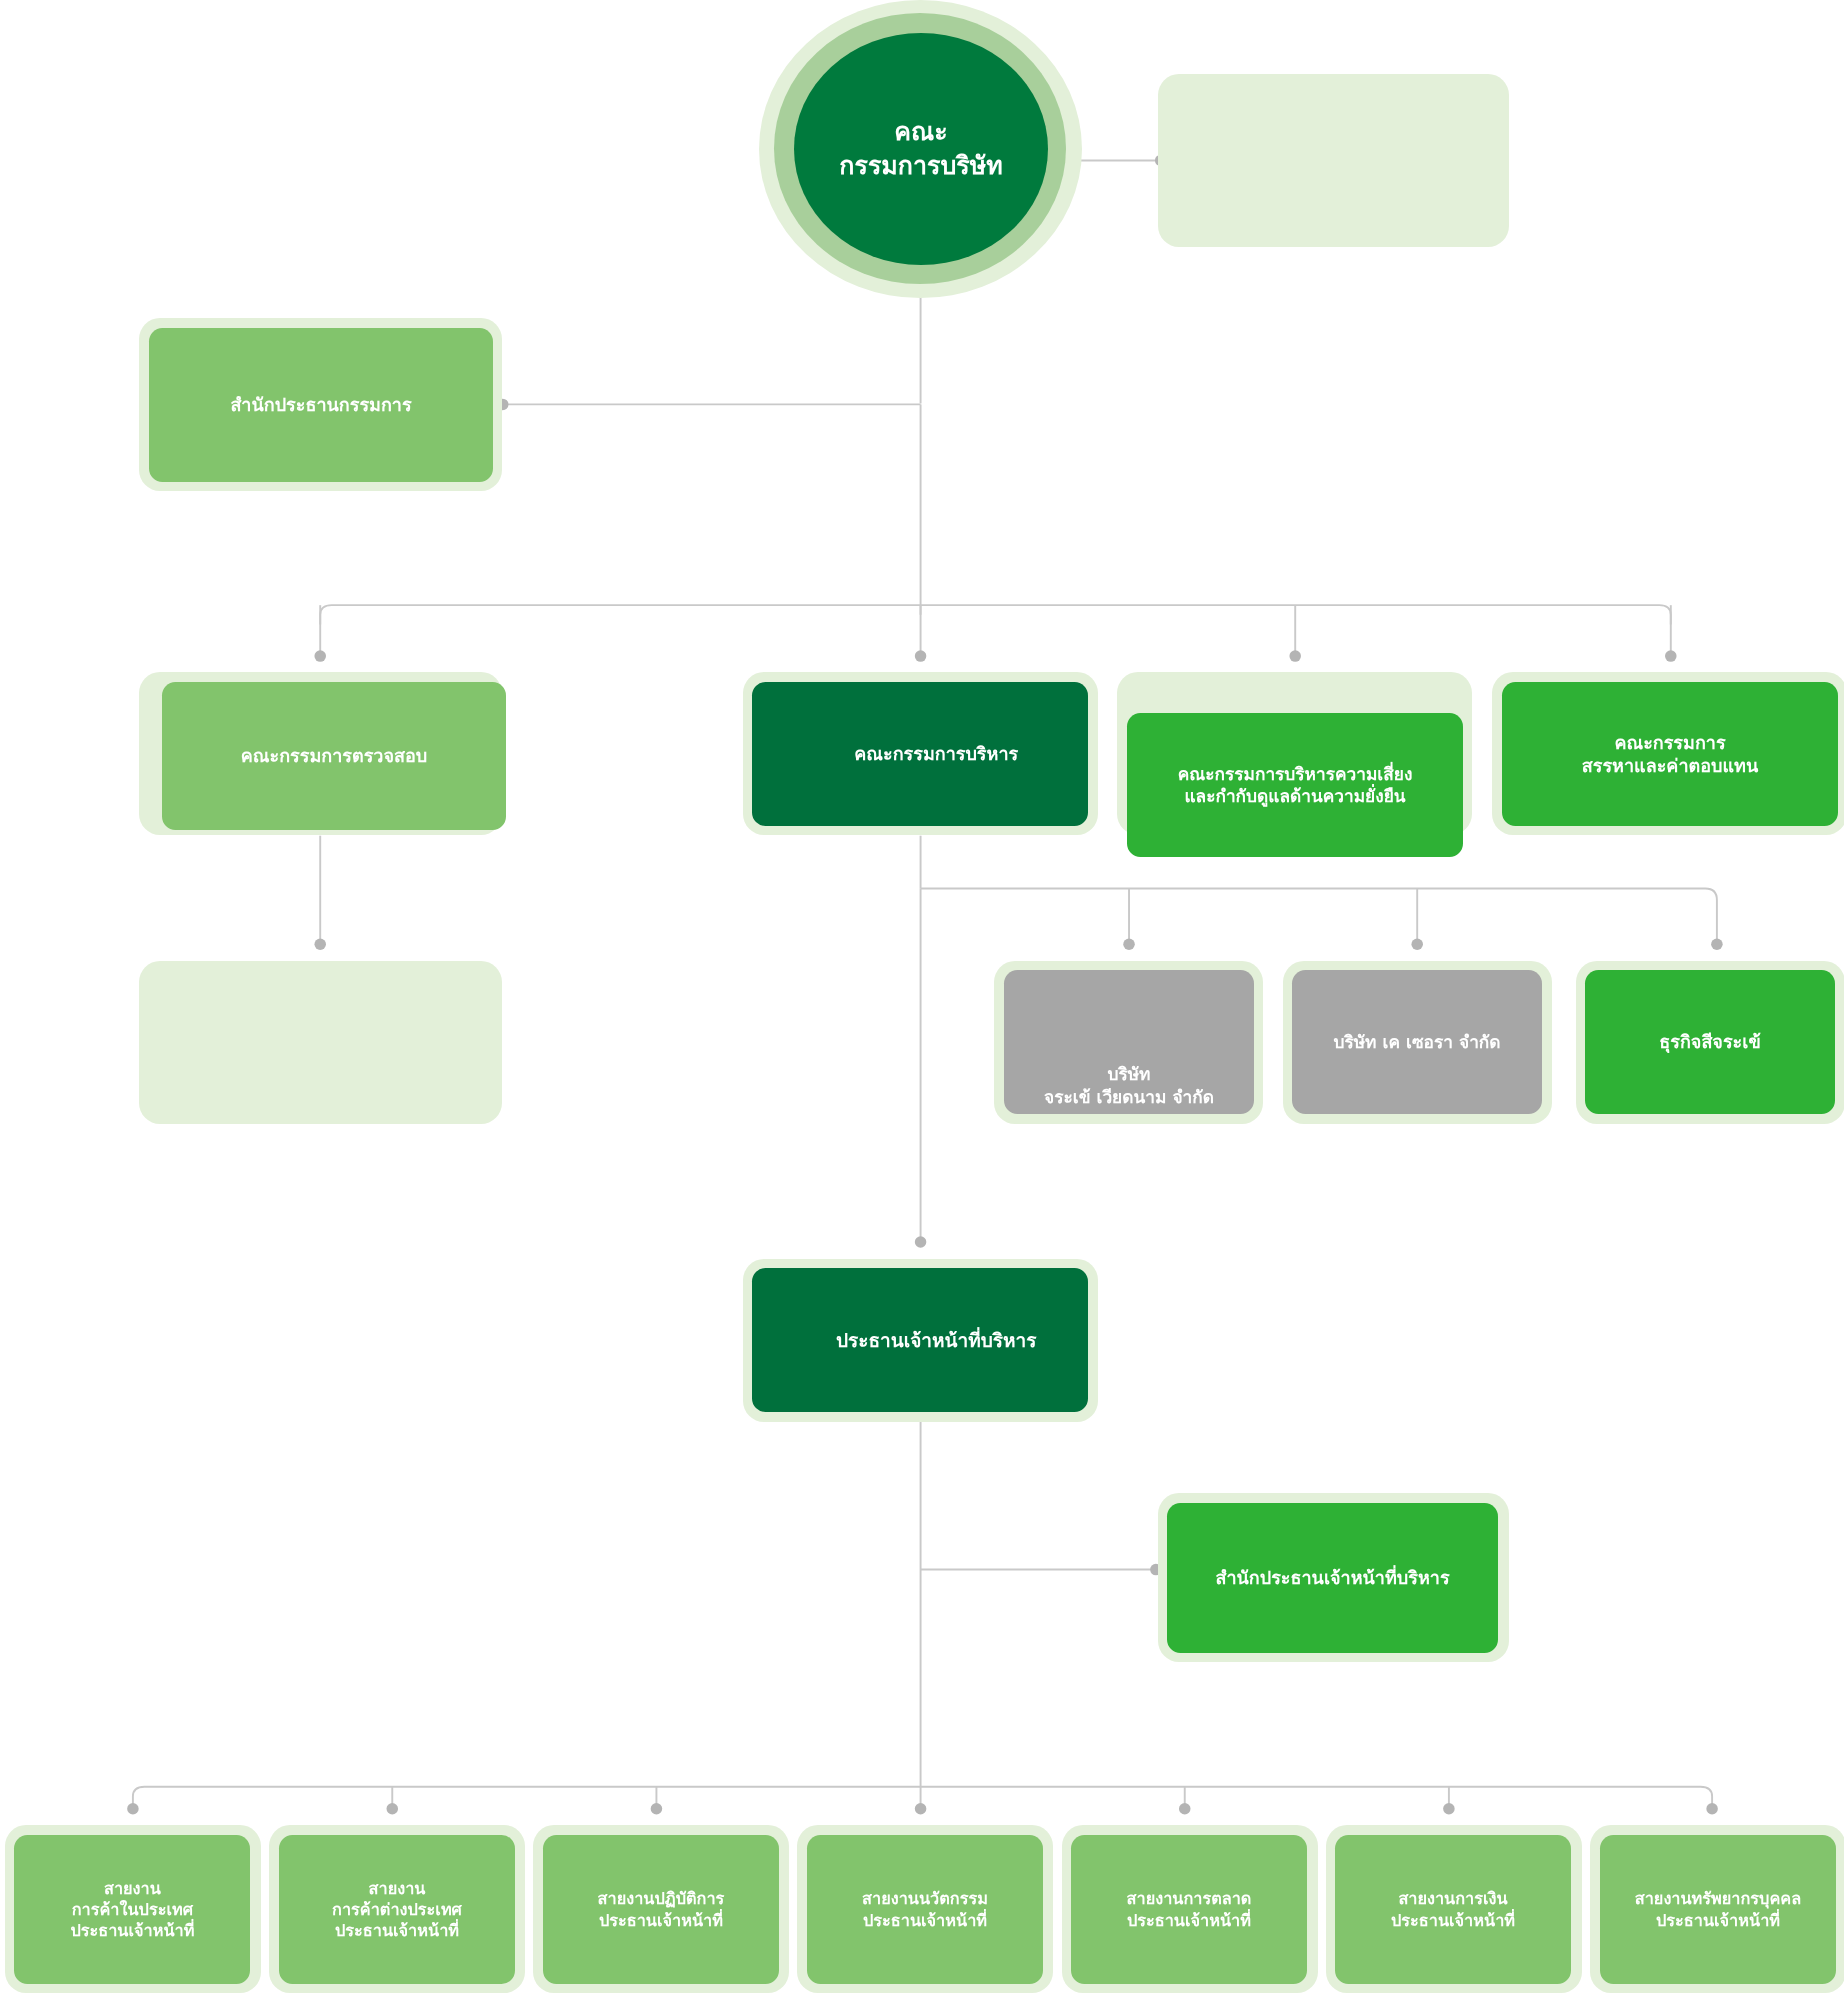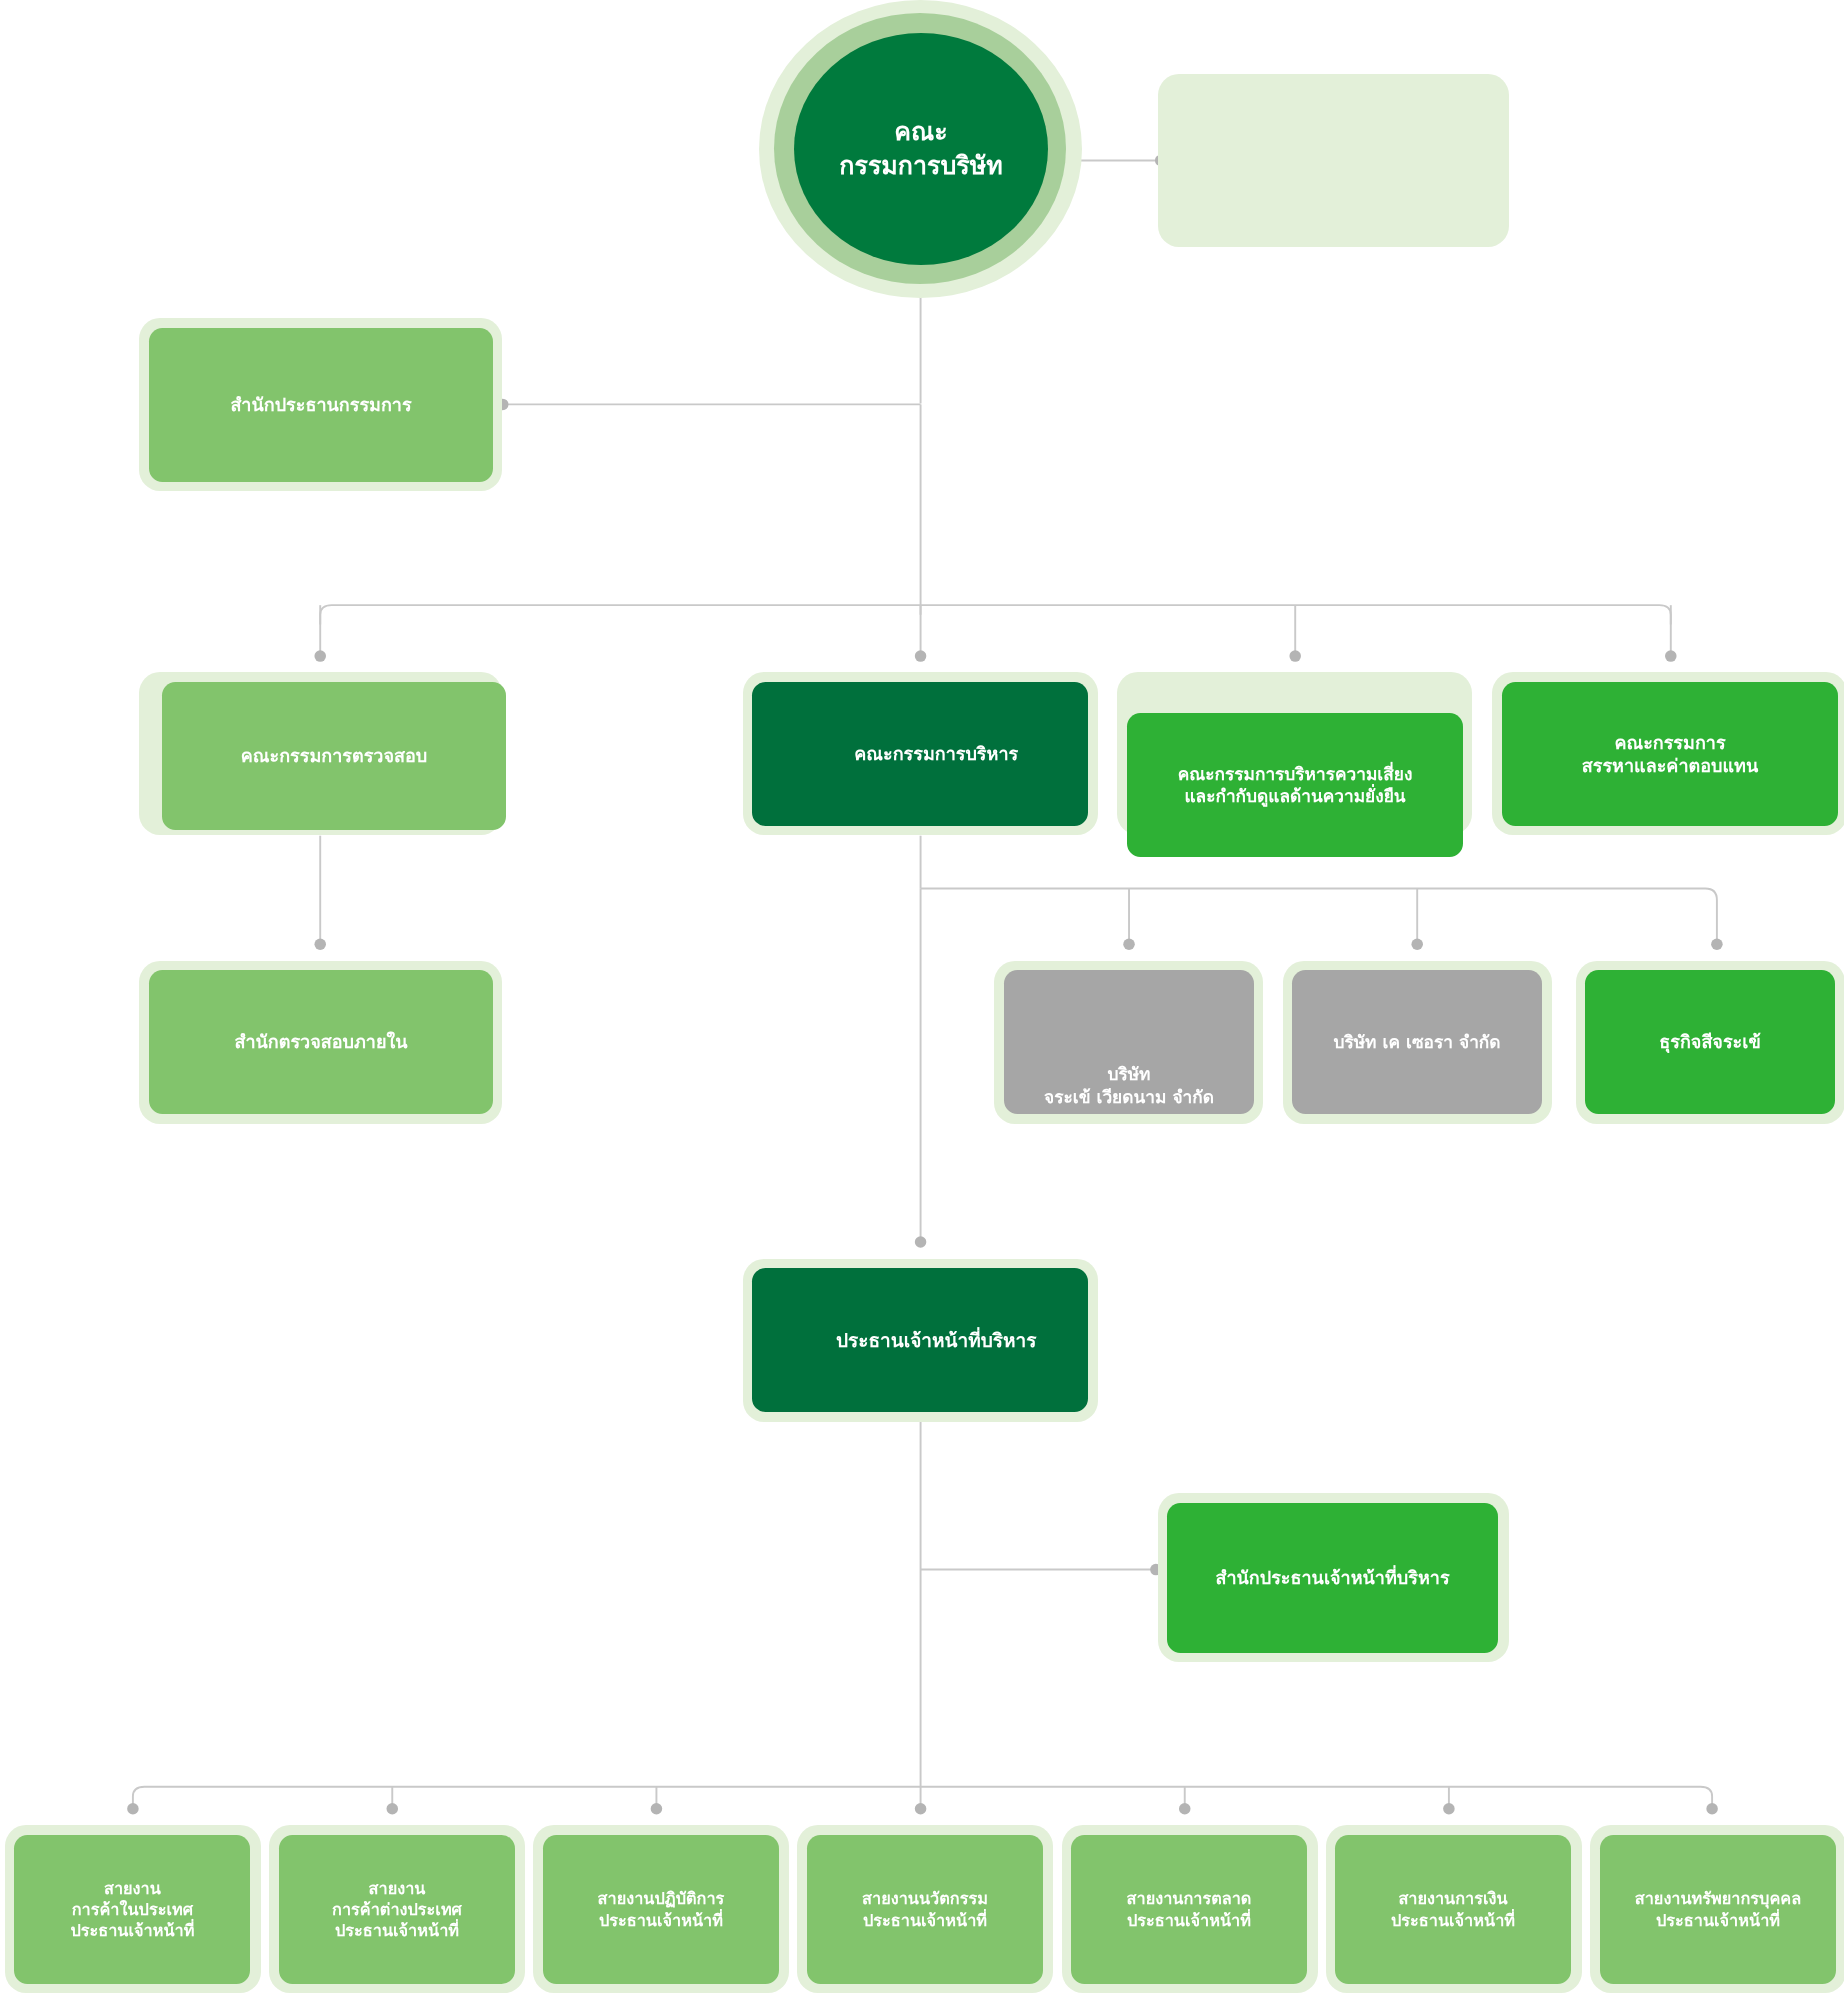--- a/index.html
+++ b/index.html
@@ -181,25 +181,20 @@
 
   <div class="halo" style="left:1492px; top:672px; width:355px; height:163px;"></div>
   <div class="node c-green fs-19" style="left:1502px; top:682px; width:336px; height:144px;">
     <div>
       <div>คณะกรรมการ</div>
       <div>สรรหาและค่าตอบแทน</div>
     </div>
   </div>
 
   <div class="halo" style="left:139px; top:961px; width:363px; height:163px;"></div>
-  <div class="node c-light fs-19" style="left:149px; top:970px; width:344px; height:144px;">
-    <div>
-      <div>สำนักตรวจสอบภายใน</div>
-    </div>
-  </div>
 
   <div class="halo" style="left:994px; top:961px; width:269px; height:163px;"></div>
   <div class="node c-grey fs-18" style="left:1004px; top:970px; width:250px; height:144px;align-items:flex-end;">
     <div>
       <div>บริษัท</div>
       <div>จระเข้ เวียดนาม จำกัด</div>
     </div>
   </div>
 
   <div class="halo" style="left:1283px; top:961px; width:269px; height:163px;"></div>

